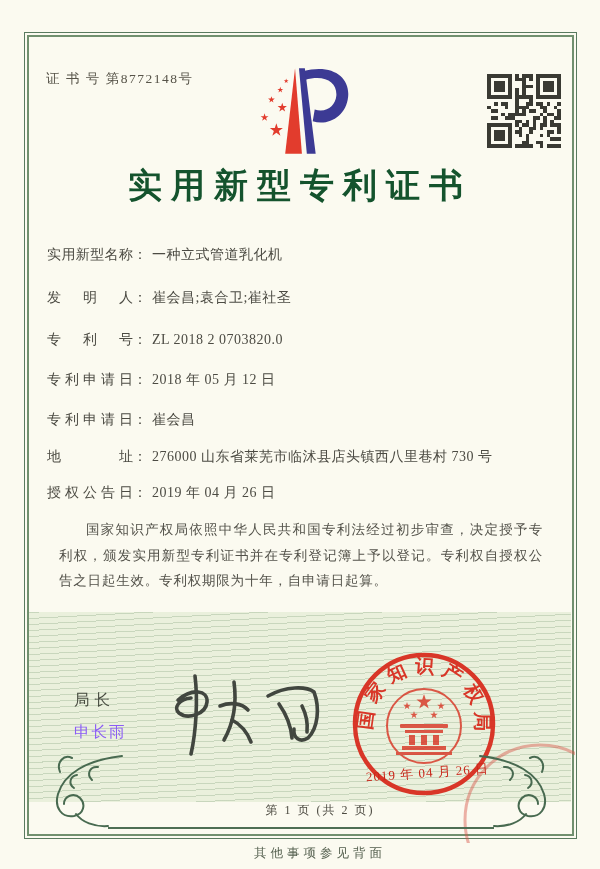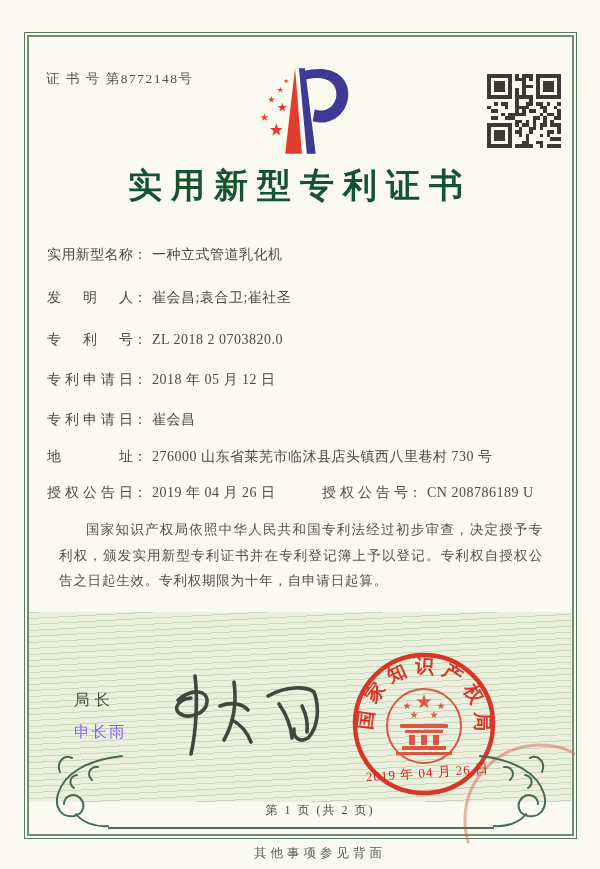--- a/index.html
+++ b/index.html
@@ -305,23 +305,20 @@
       <span class="lbl">专利申请日</span><span class="cl">：</span><span class="val">2018 年 05 月 12 日</span>
     </div>
     <div class="frow" style="top:411px">
       <span class="lbl">专利申请日</span><span class="cl">：</span><span class="val">崔会昌</span>
     </div>
     <div class="frow" style="top:448px">
       <span class="lbl">地址</span><span class="cl">：</span><span class="val">276000 山东省莱芜市临沭县店头镇西八里巷村 730 号</span>
     </div>
     <div class="frow" style="top:484px">
       <span class="lbl">授权公告日</span><span class="cl">：</span><span class="val">2019 年 04 月 26 日</span>
-      <span class="pair2">
-        <span class="lbl">授权公告号</span><span class="cl">：</span><span class="val">CN 208786189 U</span>
-      </span>
     </div>
   </div>
 
   <div class="paras">
     <p>国家知识产权局依照中华人民共和国专利法经过初步审查，决定授予专利权，颁发实用新型专利证书并在专利登记簿上予以登记。专利权自授权公告之日起生效。专利权期限为十年，自申请日起算。</p>
   </div>
 
   <div class="signoff-role">局长</div>
   <div class="signoff-name">申长雨</div>
 

